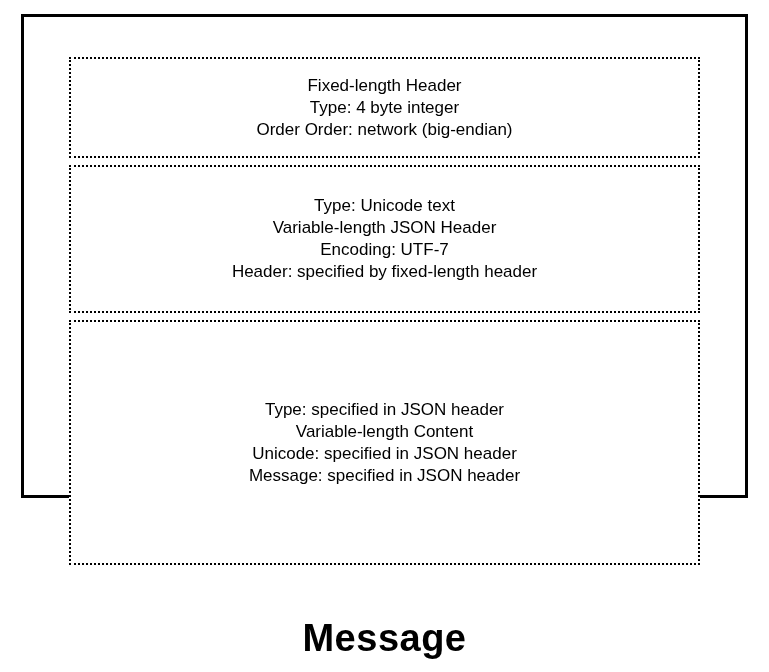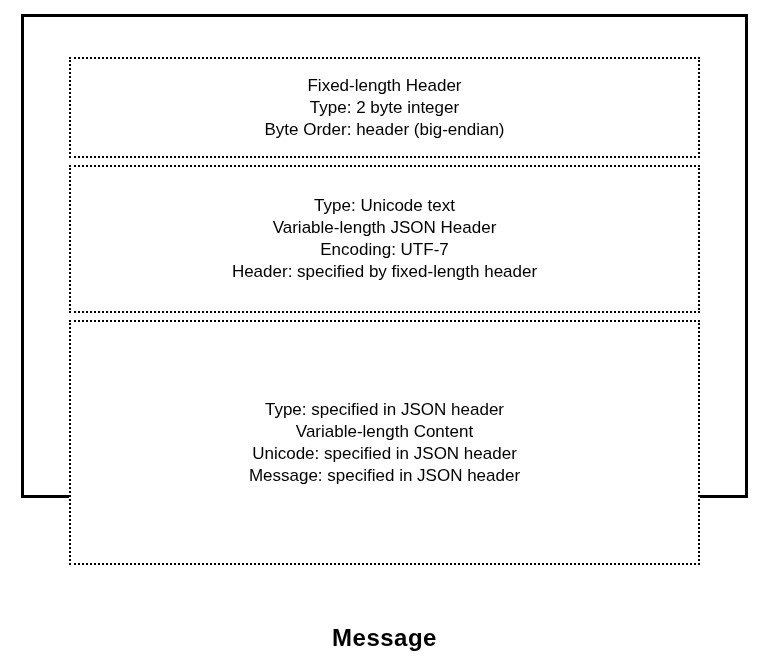--- a/index.html
+++ b/index.html
@@ -62,36 +62,36 @@
     letter-spacing: 0;
   }
 
   
   .caption {
     position: absolute;
     left: 0;
     top: 618px;
     width: 769px;
     text-align: center;
-    font-size: 24px;
+    font-size: 38px;
     font-weight: bold;
     line-height: 40px;
     letter-spacing: 0.5px;
   }
 </style>
 </head>
 <body>
 
 <div class="message-frame">
   <div class="sections">
 
     <div class="section section-fixed-header">
       <div class="section-line">Fixed-length Header</div>
-      <div class="section-line">Type: 2 byte integer</div>
-      <div class="section-line">Byte Order: header (big-endian)</div>
+      <div class="section-line">Type: 4 byte integer</div>
+      <div class="section-line">Order Order: network (big-endian)</div>
     </div>
 
     <div class="section section-json-header">
       <div class="section-line">Type: Unicode text</div>
       <div class="section-line">Variable-length JSON Header</div>
       <div class="section-line">Encoding: UTF-7</div>
       <div class="section-line">Header: specified by fixed-length header</div>
     </div>
 
     <div class="section section-content">

